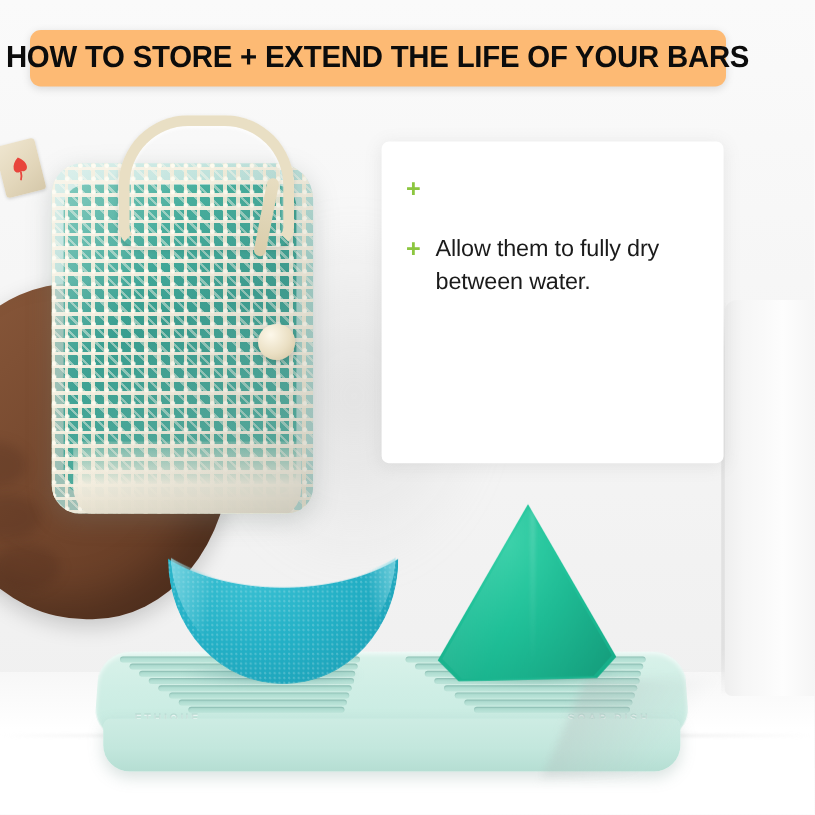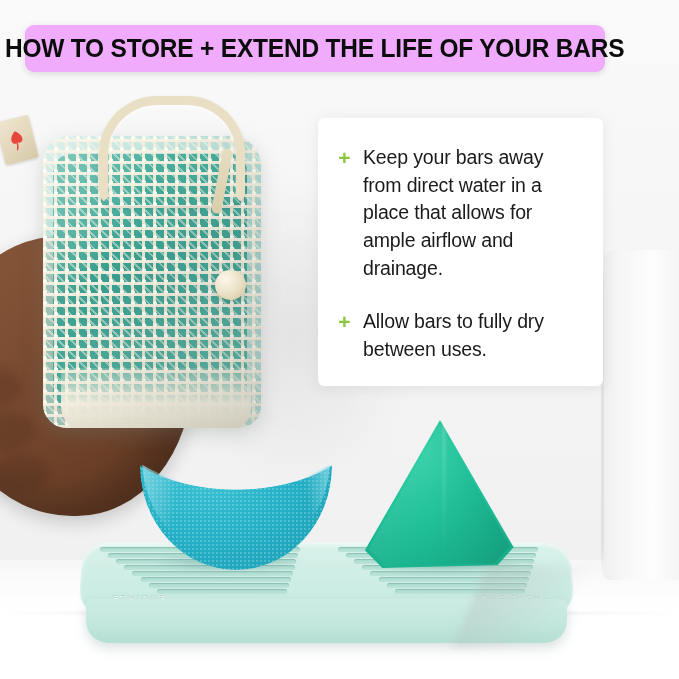--- a/index.html
+++ b/index.html
@@ -481,21 +481,21 @@
 <div class="scene">
 
   <div class="bg-base"></div>
   <div class="bg-wall"></div>
   <div class="bg-counter"></div>
   <div class="bg-counter-line"></div>
   <div class="bg-bottle-edge"></div>
   <div class="bg-bottle"></div>
   <div class="bg-softshadow"></div>
 
-  <div class="banner" id="banner" style="background: #f0abfc;">
+  <div class="banner" id="banner" style="background: #fdba74;">
     <div class="banner-text" style="color: rgb(12, 12, 12);">HOW TO STORE + EXTEND THE LIFE OF YOUR BARS</div>
   </div>
 
   <div class="hand">
     <div class="palm"></div>
     <div class="knuckle" style="left:24px;  top:172px;"></div>
     <div class="knuckle" style="left:36px;  top:216px;"></div>
     <div class="knuckle" style="left:52px;  top:258px;"></div>
     <div class="thumb"></div>
     <div class="nail"></div>
@@ -560,22 +560,21 @@
   <div class="bar-tri">
     <div class="tri-shape"></div>
     <div class="tri-face"></div>
     <div class="tri-edge"></div>
   </div>
 
   <div class="tips-card">
     <div class="tips-list" id="tips-list">
         <div class="tip">
           <span class="tip-bullet" style="color: rgb(140, 198, 63);">+</span>
-          <span class="tip-text" style="color: rgb(27, 27, 27);">Keep your bars away from direct water in a place that allows for ample airflow and drainage.</span>
         </div>
         <div class="tip">
           <span class="tip-bullet" style="color: rgb(140, 198, 63);">+</span>
-          <span class="tip-text" style="color: rgb(27, 27, 27);">Allow bars to fully dry between uses.</span>
+          <span class="tip-text" style="color: rgb(27, 27, 27);">Allow them to fully dry between water.</span>
         </div>
       </div>
   </div>
 
 </div>
 
 </body></html>

